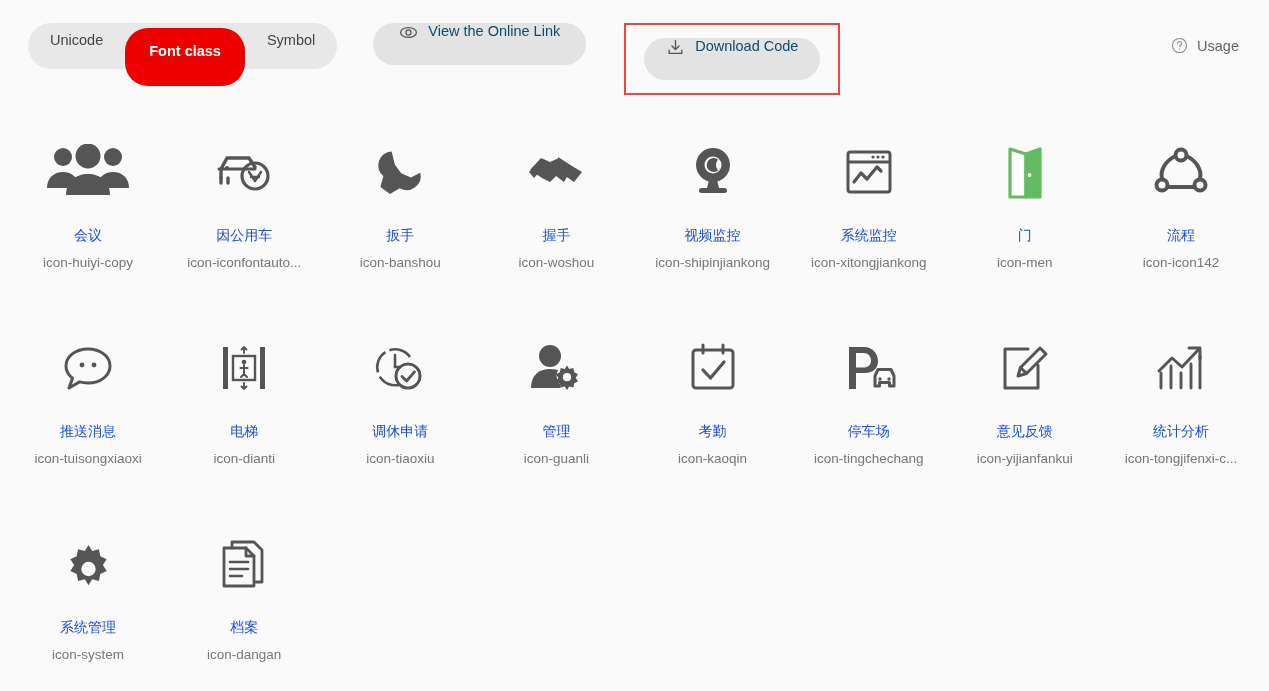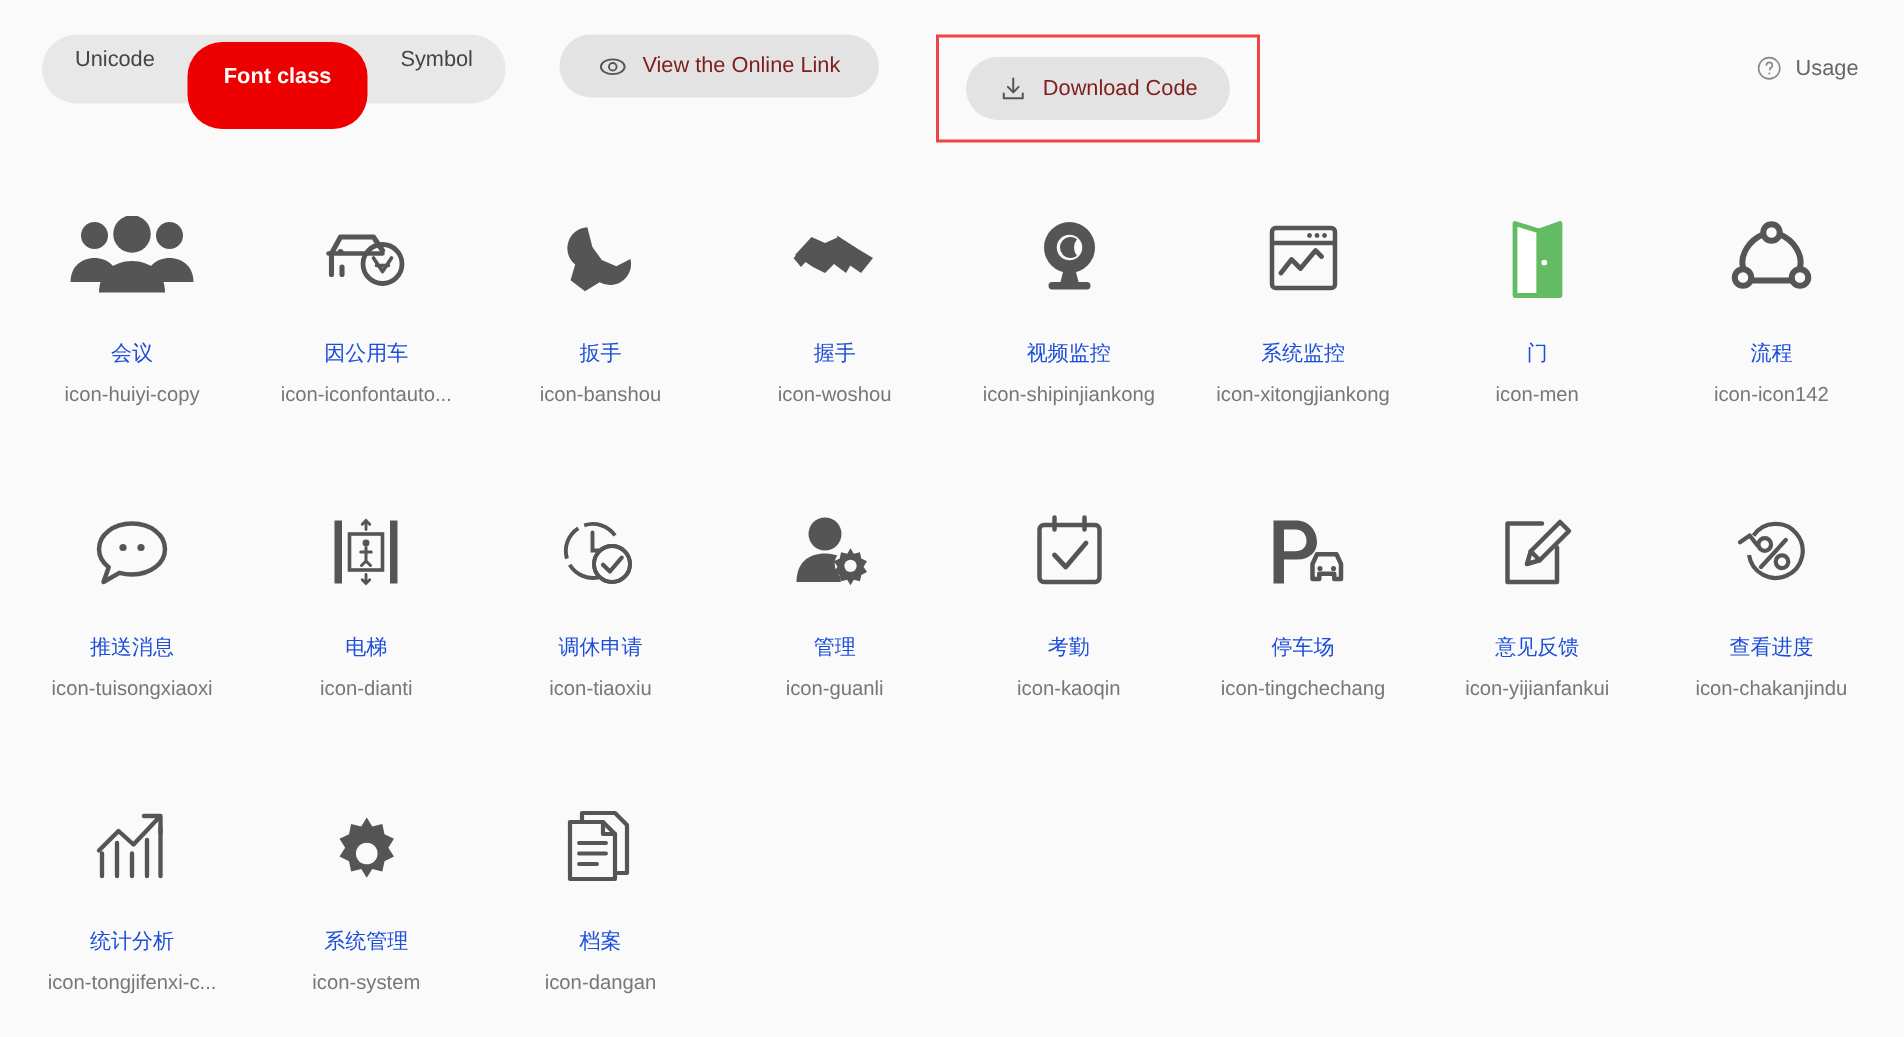--- a/index.html
+++ b/index.html
@@ -52,25 +52,25 @@
     font-weight: bold;
     padding: 0 24px;
     margin-top: 21px;
   }
 
   .pill-btn {
     height: 42px;
     background: #e3e3e3;
     border-radius: 23px;
     display: flex;
-    align-items: center;
+    align-items: flex-start;
     gap: 10px;
     padding: 0 26px;
     font-size: 14.5px;
-    color: #7f1d1d;
+    color: #0c4a6e;
     cursor: pointer;
     white-space: nowrap;
     box-sizing: border-box;
   }
 
   .online-wrap { margin-left: 36px; }
 
   .download-wrap {
     margin-left: 38px;
     border: 2px solid #ef4444;
@@ -376,33 +376,20 @@
       <svg width="50" height="50" viewBox="0 0 50 50" fill="none" stroke="#555" stroke-width="3" stroke-linecap="round" stroke-linejoin="round">
         <path d="M38 22 L38 45 L5 45 L5 6 L28 6"></path>
         <path d="M18 33 L20.5 24.5 L40 5 L46 11 L26.5 30.5 Z"></path>
         <path d="M20.5 24.5 L26.5 30.5"></path>
       </svg>
     </div>
     <div class="cn">意见反馈</div>
     <div class="code">icon-yijianfankui</div>
   </div>
 
-  <div class="cell">
-    <div class="glyph">
-      <svg width="52" height="50" viewBox="0 0 52 50" fill="none" stroke="#555" stroke-width="2.8">
-        <path d="M14 14 A18 18 0 1 1 11 27"></path>
-        <path d="M5 18.5 L11.5 14 L16.5 20.5" stroke-linecap="round" stroke-linejoin="round"></path>
-        <circle cx="21.5" cy="20" r="4.2"></circle>
-        <circle cx="33" cy="31.5" r="4.2"></circle>
-        <path d="M35.5 17 L19 35" stroke-linecap="round"></path>
-      </svg>
-    </div>
-    <div class="cn">查看进度</div>
-    <div class="code">icon-chakanjindu</div>
-  </div>
 
   <div class="cell">
     <div class="glyph">
       <svg width="52" height="52" viewBox="0 0 52 52" fill="none" stroke="#555" stroke-width="2.9" stroke-linecap="round" stroke-linejoin="round">
         <path d="M4 29 L17 16 L27 25 L44 7"></path>
         <path d="M34 6 L45 6 L45 17"></path>
         <path d="M6 31 L6 46 M16 24 L16 46 M26 31 L26 46 M36 22 L36 46 M45 14 L45 46"></path>
       </svg>
     </div>
     <div class="cn">统计分析</div>

